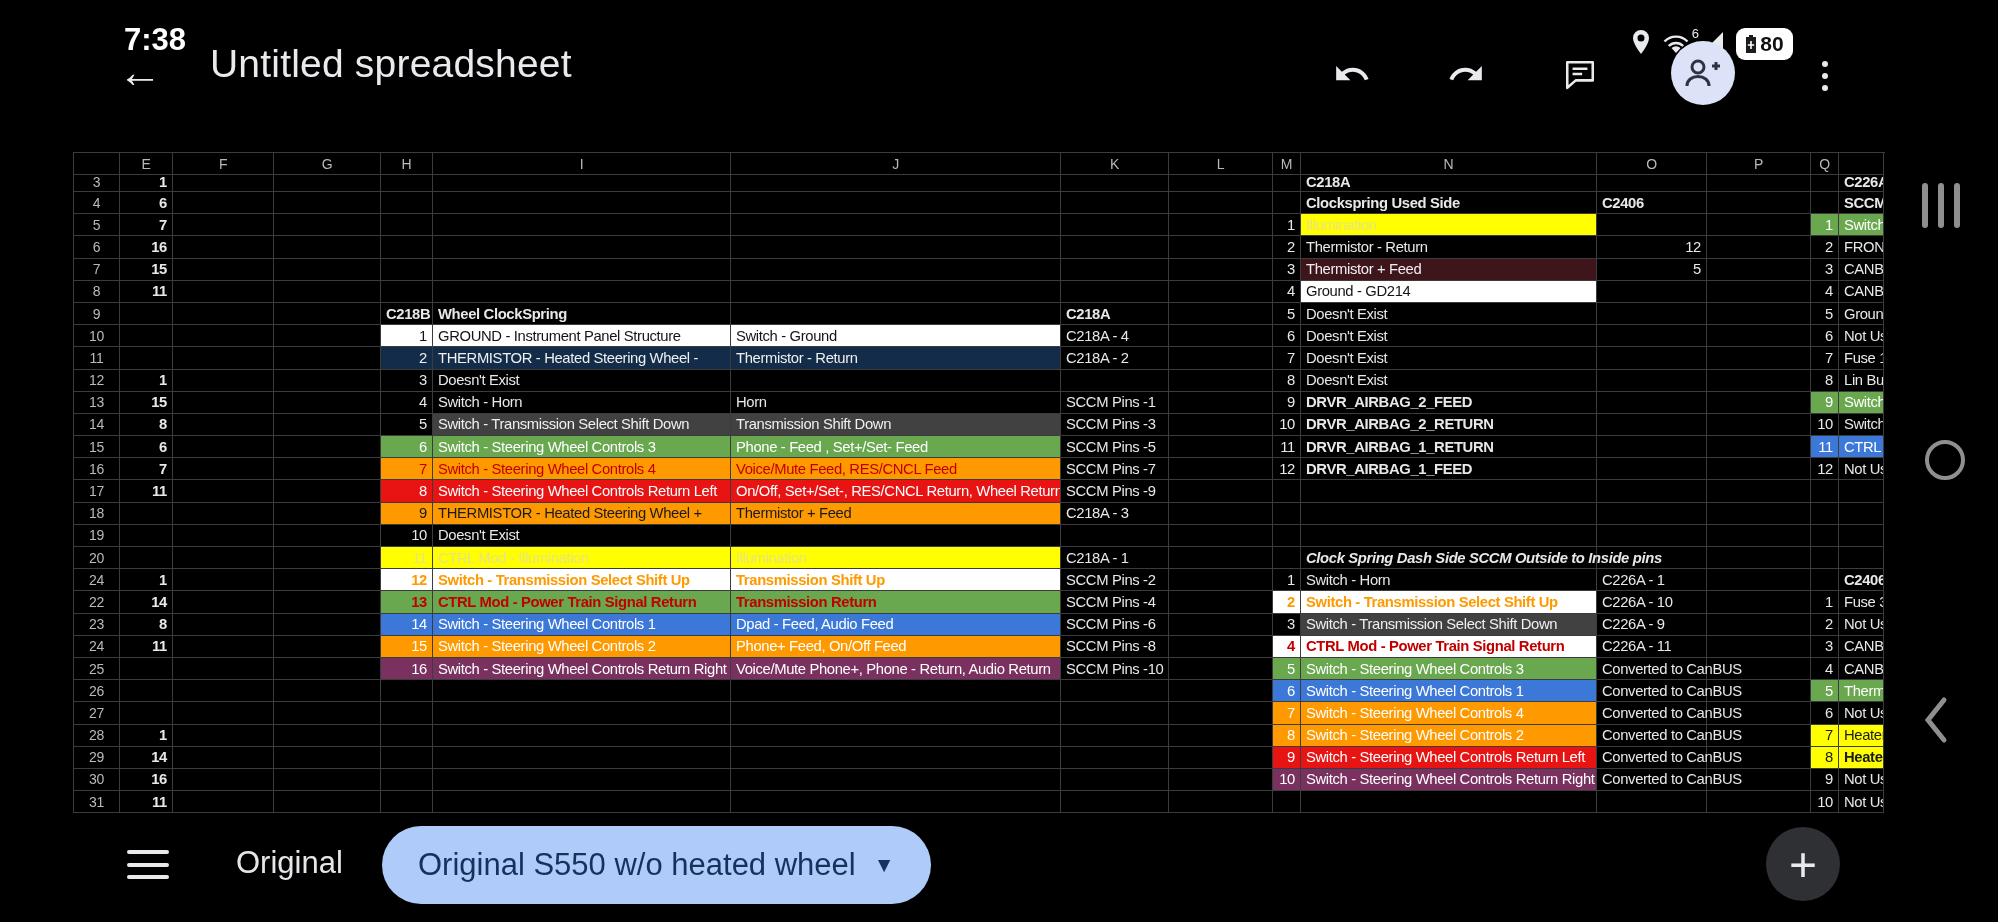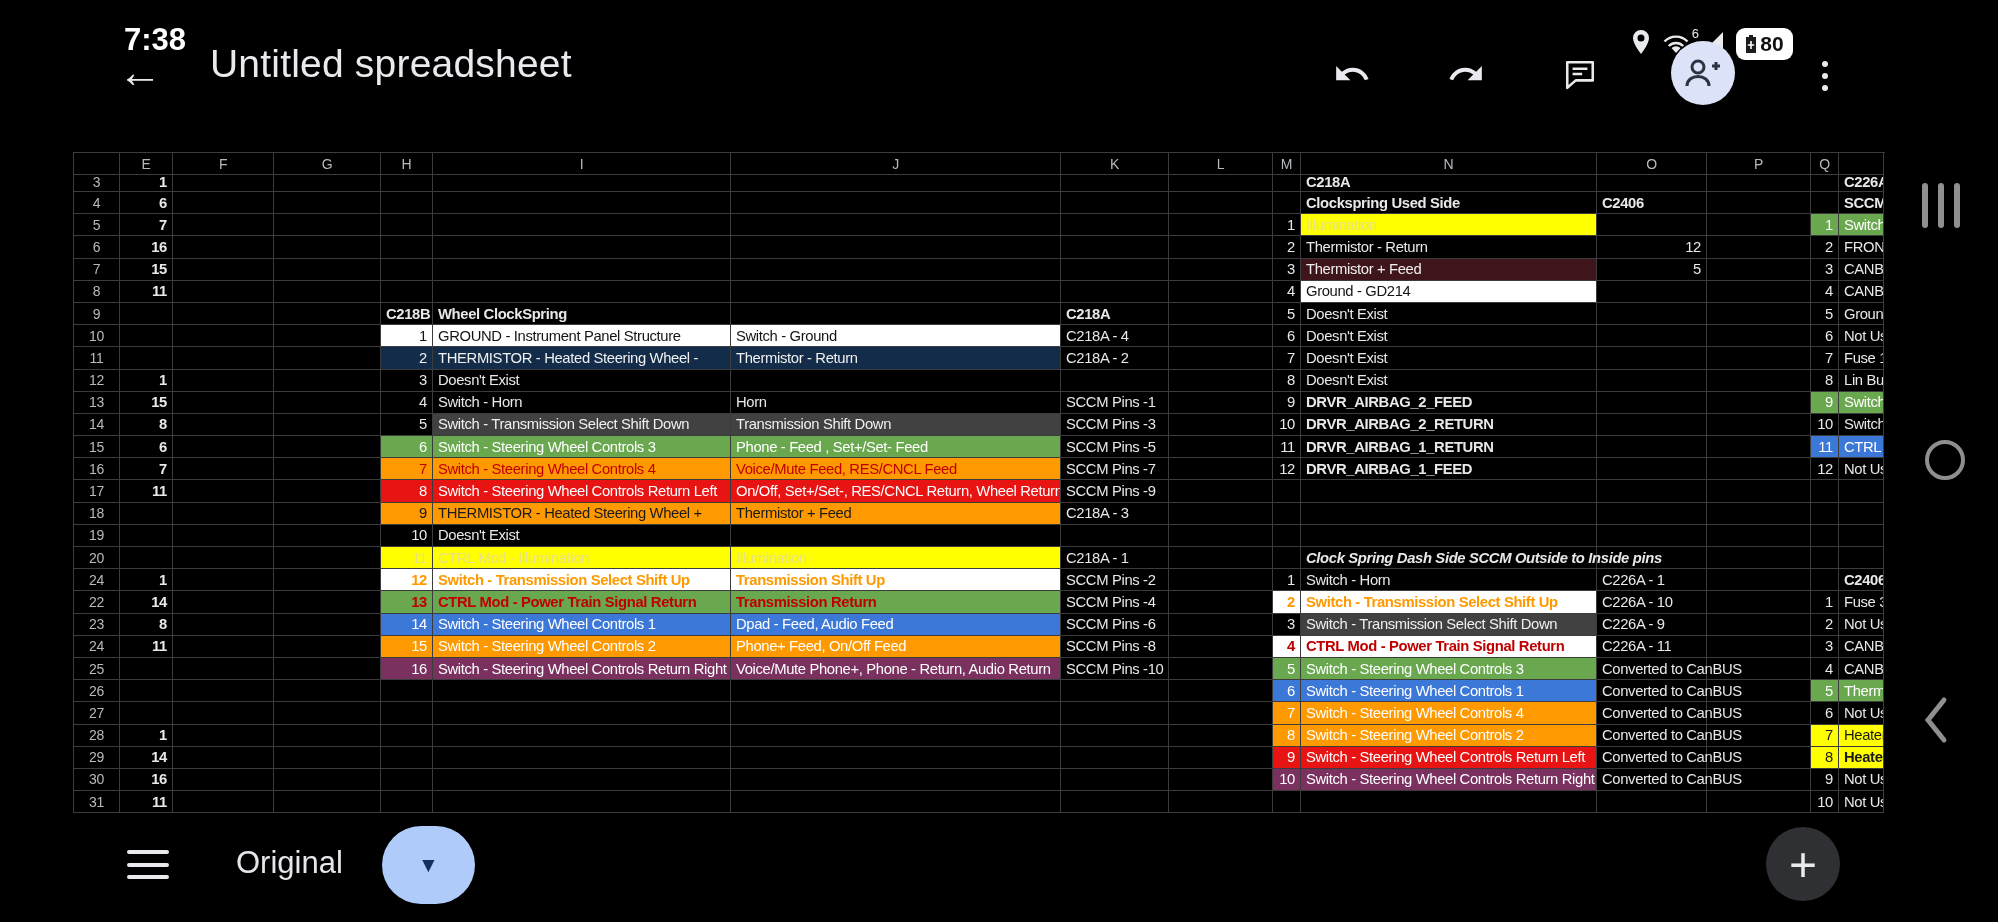--- a/index.html
+++ b/index.html
@@ -658,19 +658,20 @@
       </svg>
   </div>
 
   <div class="sheet-menu">
       <i></i>
       <i></i>
       <i></i>
     </div>
   <div class="tab-plain tab-original">Original</div>
   <div class="tab-pill">
+    <span>Original S550 w/o heated wheel</span>
     <span class="dd">▼</span>
   </div>
   <div class="fab">
       <span>+</span>
     </div>
 
 </div>
 
 </body></html>

